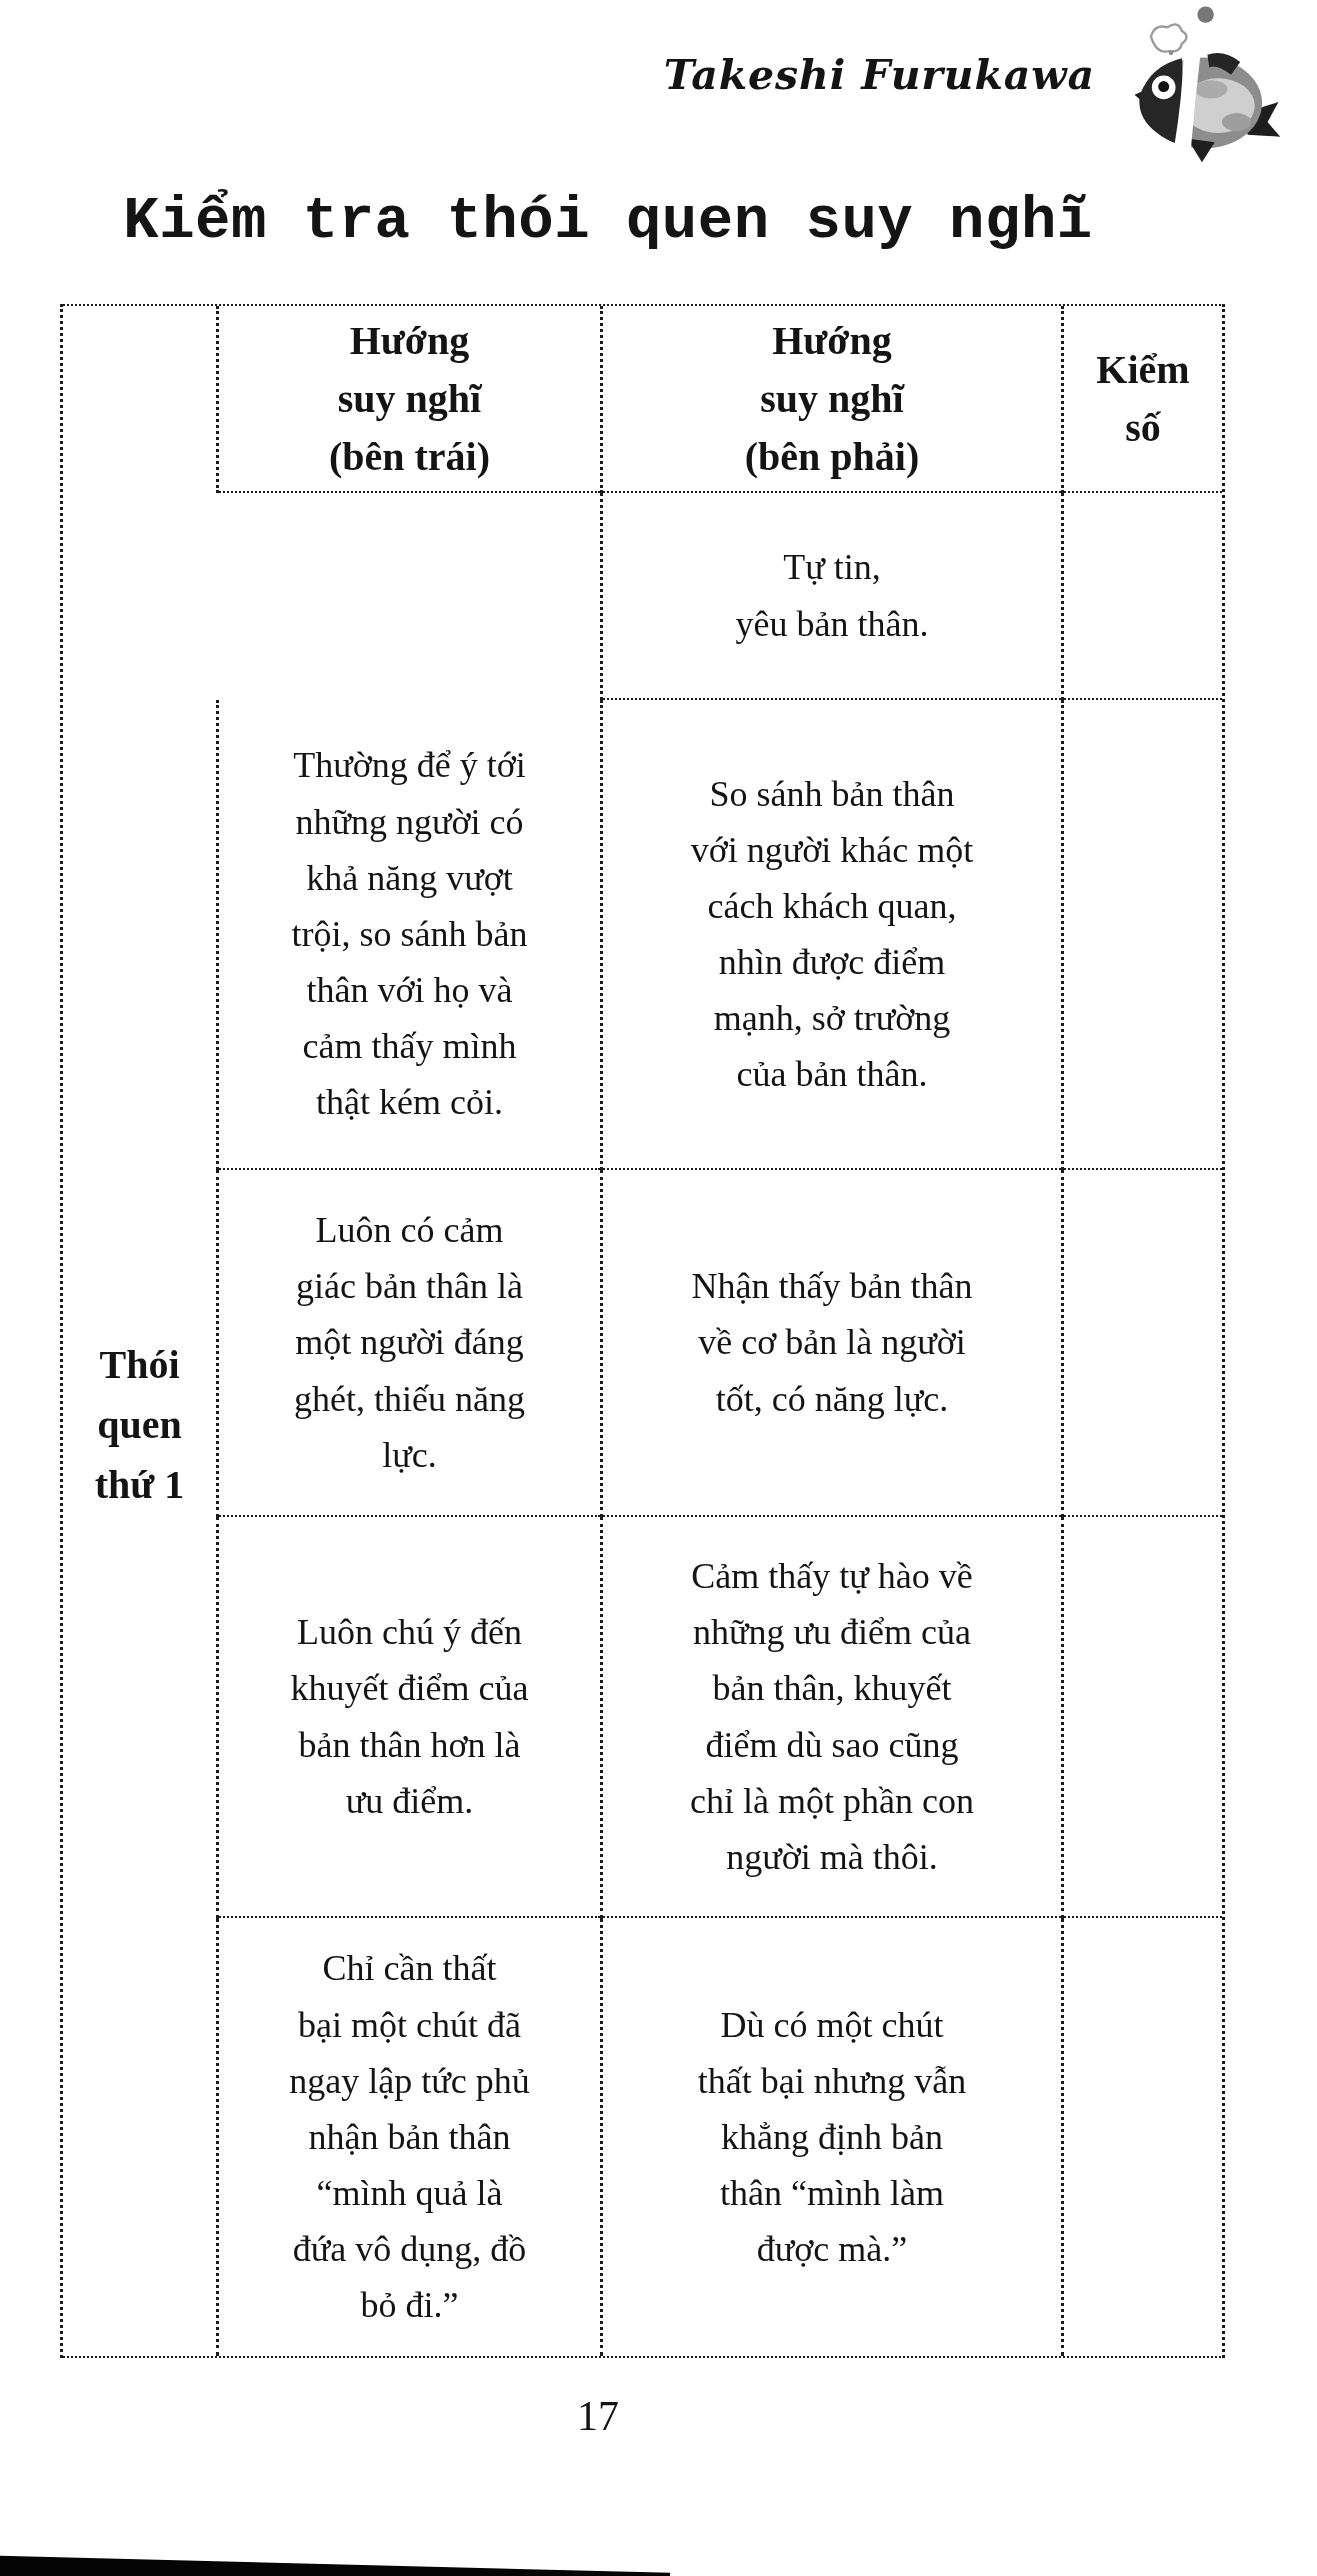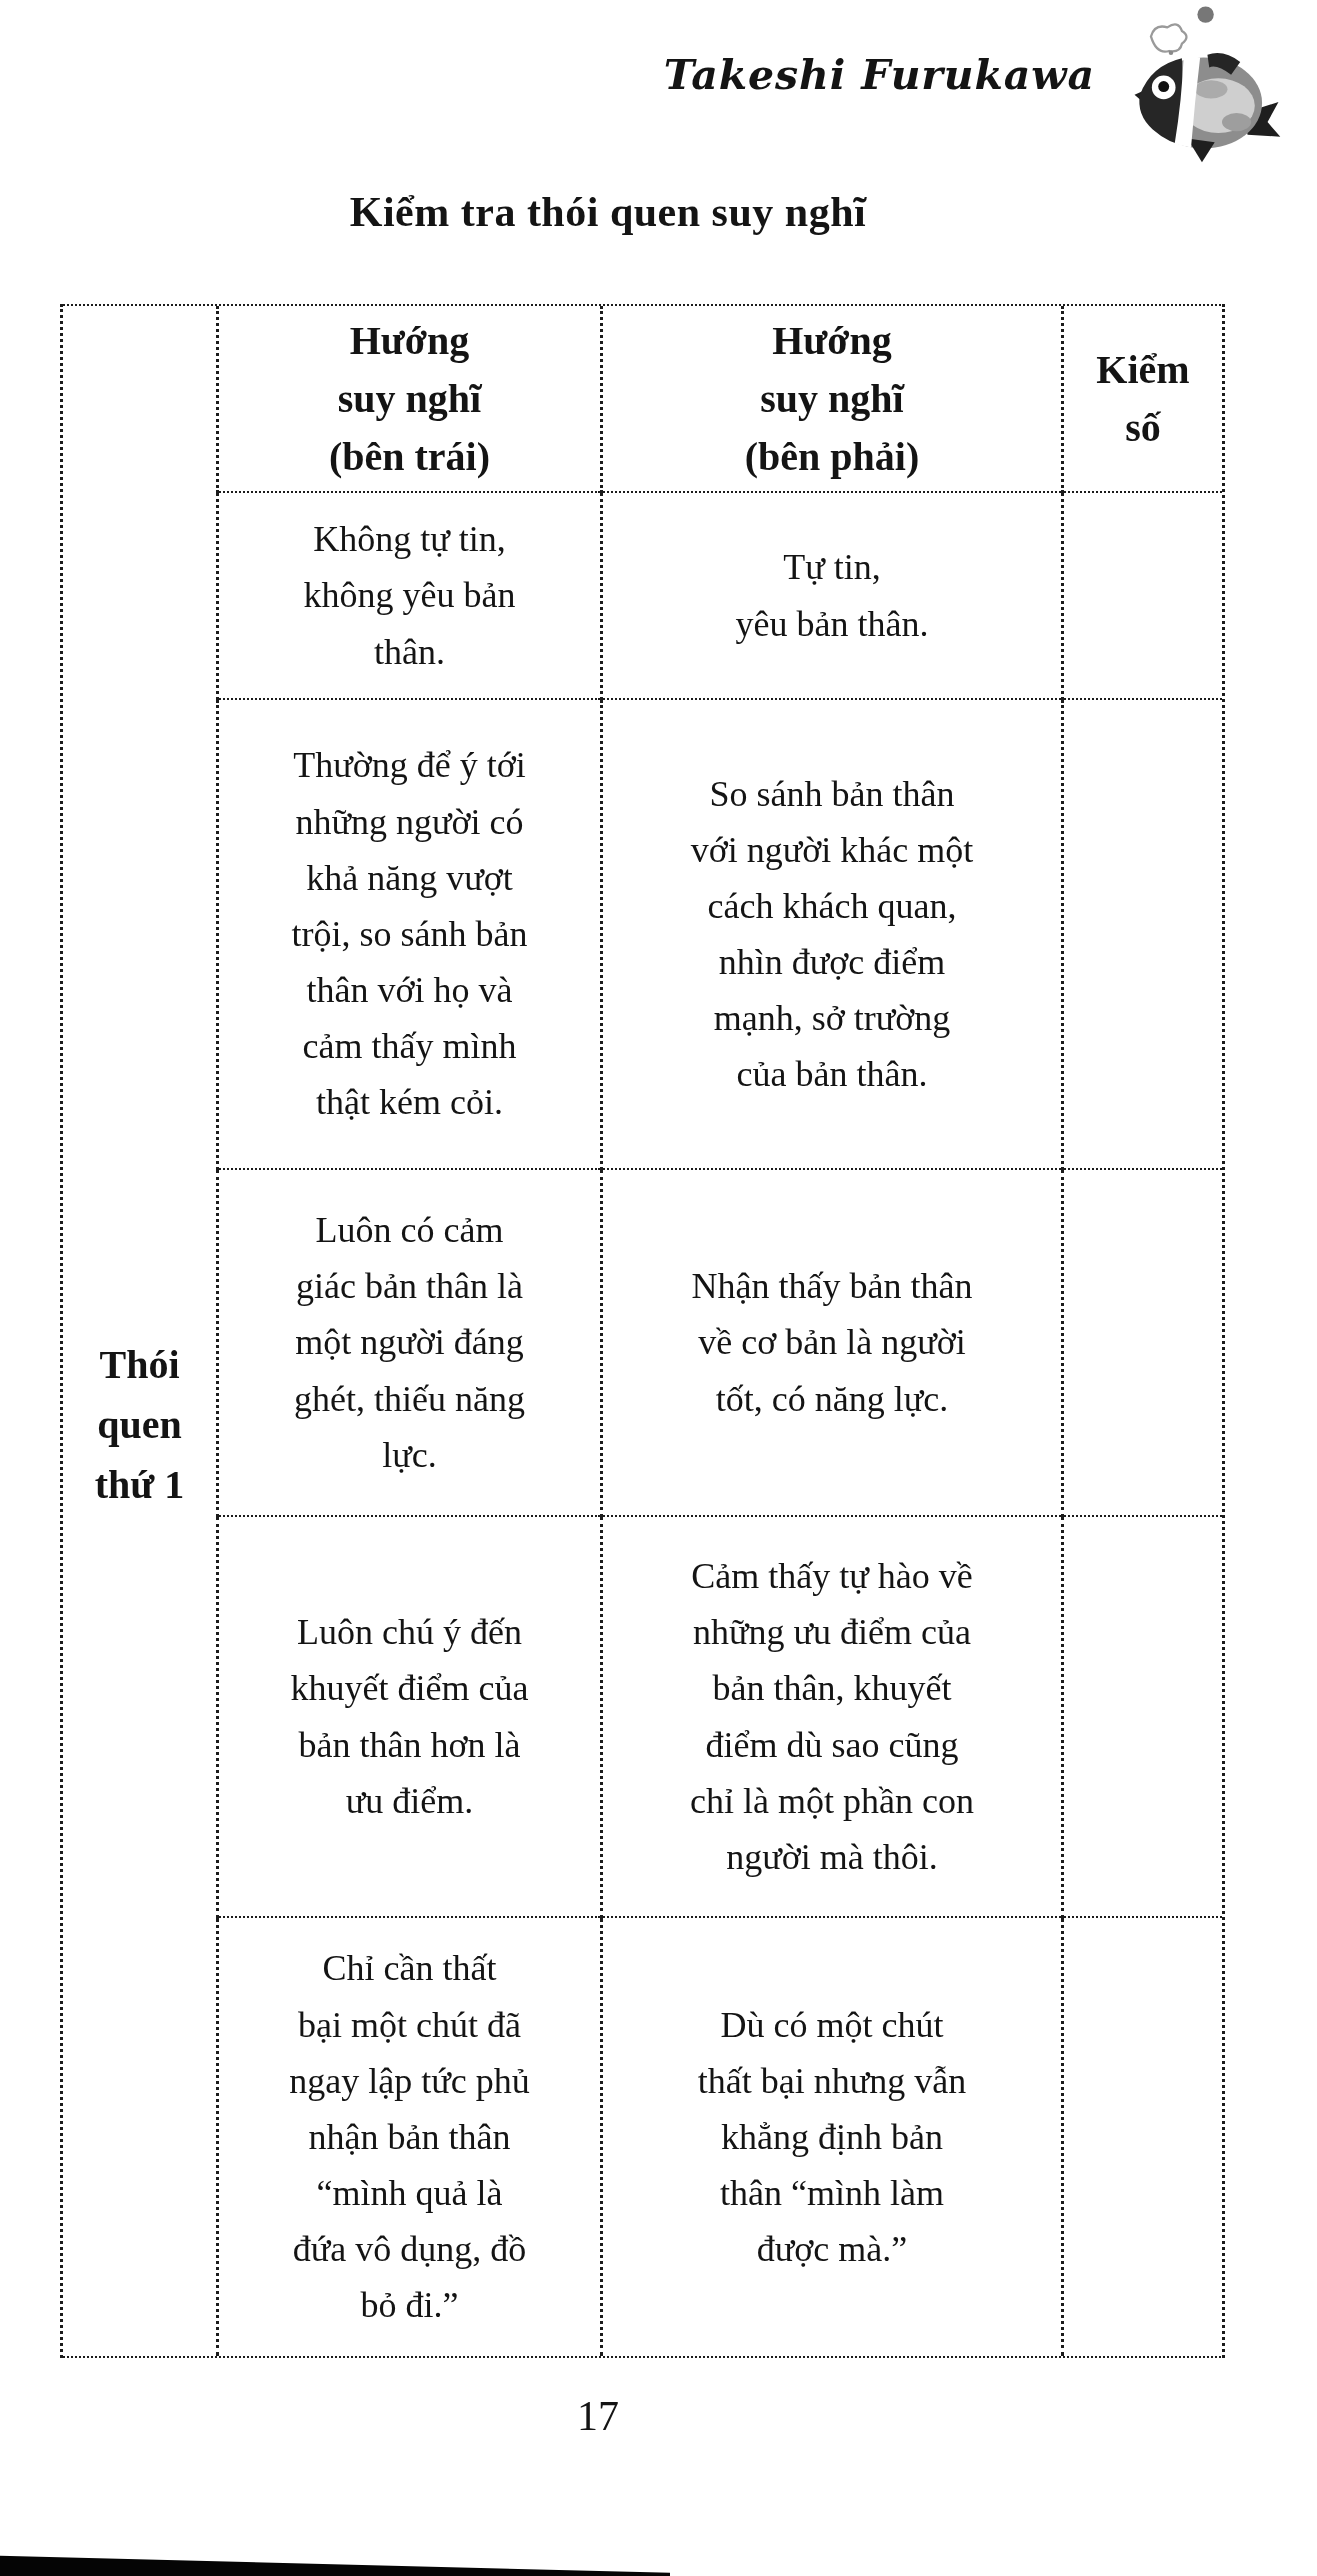--- a/index.html
+++ b/index.html
@@ -10,21 +10,21 @@
   }
   .signature{
     position:absolute;top:51px;left:493px;width:602px;text-align:right;
     font-family:"DejaVu Serif","Liberation Serif",serif;
     font-style:italic;font-weight:700;font-size:41px;letter-spacing:0.9px;
     white-space:nowrap;
   }
   .fish{position:absolute;left:1129px;top:0;width:186px;height:164px;}
   .page-title{
     position:absolute;top:188px;left:29px;width:1158px;text-align:center;
-    font-weight:700;font-size:42px;letter-spacing:0.5px;white-space:nowrap;
+    font-weight:700;font-size:59px;letter-spacing:0.5px;white-space:nowrap;font-family:Liberation Mono, monospace;
   }
   .habit-table{
     position:absolute;left:60px;top:304px;
     display:grid;
     grid-template-columns:153px 384px 461px 161px;
     grid-template-rows:187px 207px 470px 347px 401px 438px;
     border-top:2.7px dotted #1b1b1b;
     border-bottom:2.7px dotted #1b1b1b;
     border-left:3.6px dotted #1b1b1b;
     border-right:3.6px dotted #1b1b1b;
@@ -92,25 +92,20 @@
     <div class="txt">Kiểm
 số</div>
   </div>
 
   <div class="cell group-cell" style="grid-area:2/1/7/2">
     <div class="txt">Thói
 quen
 thứ 1</div>
   </div>
 
-  <div class="cell bc bl bb" style="grid-area:2/2">
-    <div class="txt">Không tự tin,
-không yêu bản
-thân.</div>
-  </div>
   <div class="cell bc bl bb" style="grid-area:2/3">
     <div class="txt">Tự tin,
 yêu bản thân.</div>
   </div>
   <div class="cell bc bl bb" style="grid-area:2/4">
     <div class="txt"></div>
   </div>
 
   <div class="cell bc bl bb" style="grid-area:3/2">
     <div class="txt">Thường để ý tới

